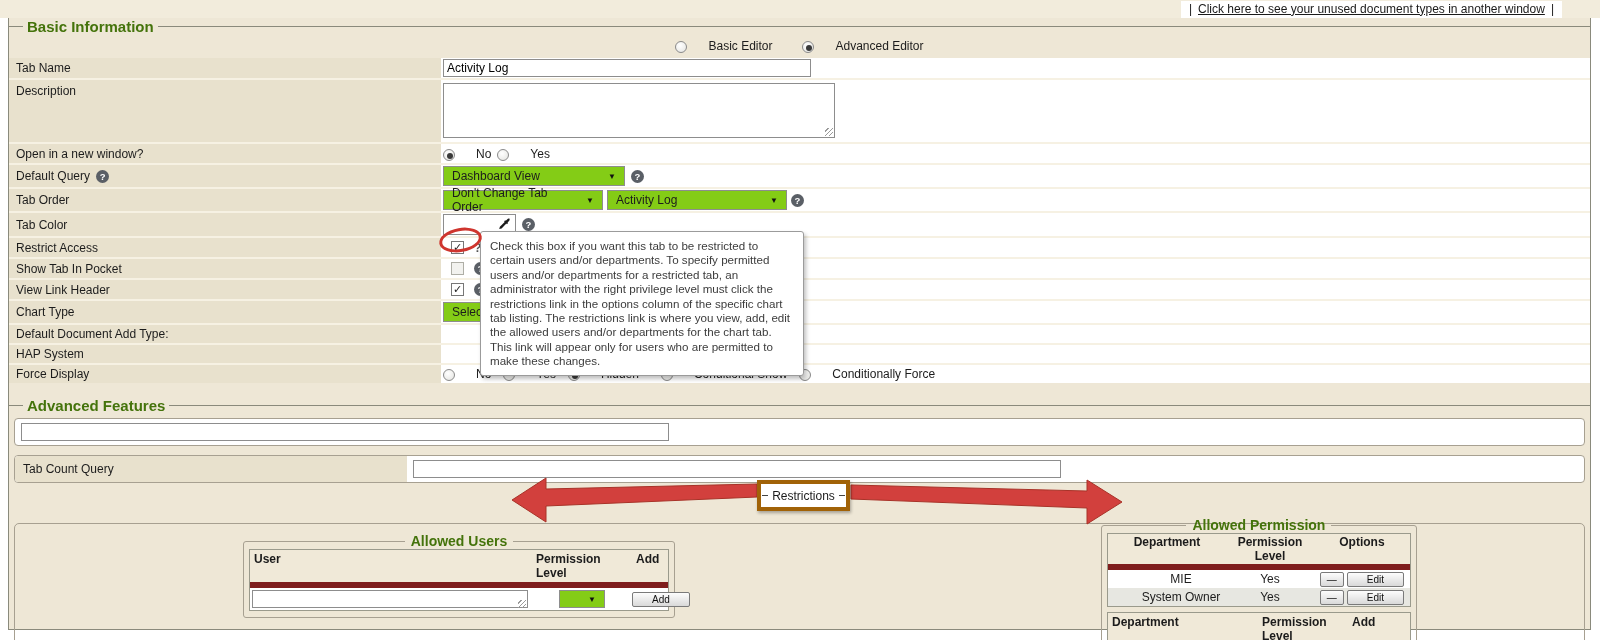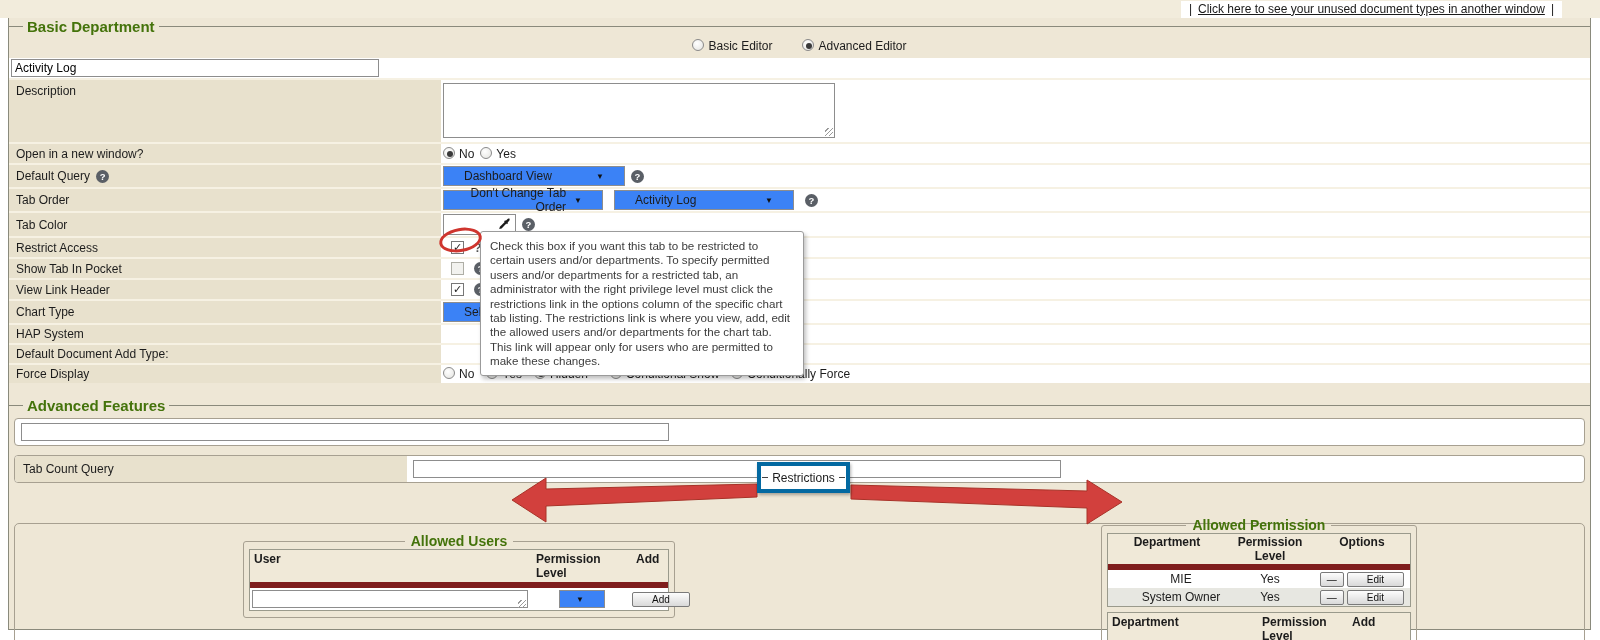--- a/index.html
+++ b/index.html
@@ -14,41 +14,41 @@
   .toplink { color: #1a1a1a; text-decoration: underline; cursor: pointer; }
   .tdelim { color: #1a1a1a; }
   
   .main { position: absolute; left: 8px; top: 18px; width: 1583px; height: 612px;
     background: #eee7d6; border: 1px solid #8a8a7c; border-top: none; }
   fieldset.sect { border: none; border-top: 1px solid #8a8a7c; margin: 0; padding: 0; }
   fieldset.sect.adv { margin-top: 14px; padding-bottom: 2px; }
   .legend-left { color: #44730b; font-weight: bold; font-size: 15px; padding: 0 4px; margin-left: 14px; }
   
   .editor-row { height: 20px; margin-top: 1px; display: flex; justify-content: center; align-items: center; gap: 30px; font-size: 12px; }
-  .radio-item { display: inline-flex; align-items: flex-start; gap: 4px; }
+  .radio-item { display: inline-flex; align-items: flex-end; gap: 21px; }
   .rb { width: 12px; height: 12px; border-radius: 50%; border: 1px solid #8a8a8a;
     background: radial-gradient(circle at 40% 35%, #ffffff, #e3e3df); display: inline-block; position: relative; flex: 0 0 auto; }
   .rb.on::after { content: ""; position: absolute; left: 3px; top: 3px; width: 6px; height: 6px; background: #3a3a3a; border-radius: 50%; }
   
   .bi-table { margin-top: 2px; }
   .bi-row { display: flex; border-bottom: 2px solid #f6f1e3; min-height: 21px; }
   .bi-row.short { min-height: 18px; }
   .bi-label { width: 432px; flex: 0 0 432px; background: #e8e1cd; padding: 2px 0 2px 7px;
     font-size: 12px; display: flex; align-items: center; gap: 6px; }
   .bi-label.top { align-items: flex-start; padding-top: 4px; }
   .bi-field { flex: 1; background: #ffffff; padding: 1px 0 1px 2px; display: flex; align-items: center; gap: 6px; font-size: 12px; }
   .bi-field.top { align-items: flex-start; }
   input.text { border: 1px solid #8d8d8d; height: 18px; font: 12px "Liberation Sans", sans-serif; padding: 1px 3px; background: #fff; }
   .w-tabname { width: 368px; }
   .grip-wrap { position: relative; display: inline-block; margin: 2px 0; }
   textarea.desc { width: 392px; height: 55px; border: 1px solid #8d8d8d; resize: none; background: #fff; display: block; }
   .grip { position: absolute; right: 2px; bottom: 2px; width: 8px; height: 8px;
     background: repeating-linear-gradient(135deg, transparent 0 2px, #9a9a9a 2px 3px); }
   .sel { display: inline-flex; align-items: center; justify-content: space-between; border: 1px solid #8d8d8d;
-    background: #3b82f6; height: 20px; padding: 0 20px; font-size: 12px; cursor: pointer; flex: 0 0 auto; text-align: right; }
+    background: #84cc16; height: 20px; padding: 0 8px; font-size: 12px; cursor: pointer; flex: 0 0 auto; }
   .sel-arrow { font-size: 8px; margin-left: 8px; color: #111; }
   .qicon { width: 13px; height: 13px; border-radius: 50%; background: #5a5f66; color: #fff; font-size: 9.5px;
     font-weight: bold; display: inline-flex; align-items: center; justify-content: center; flex: 0 0 auto; cursor: pointer; }
   .qplain { color: #555; font-weight: bold; font-size: 12px; cursor: pointer; }
   .cb { width: 13px; height: 13px; border: 1px solid #777; background: #fff; display: inline-flex;
     align-items: center; justify-content: center; font-size: 11px; color: #222; flex: 0 0 auto; cursor: pointer; }
   .cb.unchecked { background: #f2f2ef; border-color: #aeaea6; }
   .colorbox { display: inline-flex; align-items: center; border: 1px solid #8d8d8d; background: #fff; height: 21px; }
   .colorbox .swatch { width: 50px; height: 100%; }
   .eyedrop { margin: 0 4px; display: inline-flex; cursor: pointer; }
@@ -81,22 +81,22 @@
   .ad-row { height: 18px; font-size: 12px; }
   .ad-row.alt { background: #e7e7e1; }
   .phead .d-dept, .phead .d-perm, .phead .d-opts { padding: 1px 2px; display: block; }
   .ad-add { margin-top: 5px; }
   .a-dept { width: 150px; flex: 0 0 150px; text-align: left; padding: 2px 4px; }
   .a-perm { width: 90px; flex: 0 0 90px; padding: 2px 2px; }
   .a-add { flex: 1; padding: 2px 2px; }
   .sel.dept { width: 140px; height: 18px; margin: 2px 0 2px 4px; }
   
   .overlay-svg { position: absolute; left: 0; top: 0; width: 1600px; height: 640px; z-index: 5; pointer-events: none; }
-  .restrict-chip { position: absolute; left: 757px; top: 462px; width: 93px; height: 31px; background: #fff;
-    border: 4px solid #0369a1; display: flex; align-items: center; justify-content: center;
+  .restrict-chip { position: absolute; left: 757px; top: 480px; width: 93px; height: 31px; background: #fff;
+    border: 4px solid #a16207; display: flex; align-items: center; justify-content: center;
     font-size: 12px; z-index: 6; box-shadow: 1px 2px 3px rgba(0,0,0,0.3); gap: 4px; }
   .chip-dash { width: 6px; height: 1px; background: #444; display: inline-block; }
   .tooltip { position: absolute; left: 480px; top: 231px; width: 324px; background: #fff;
     border: 1px solid #9b9b9b; border-radius: 3px; box-shadow: 2px 3px 4px rgba(0,0,0,0.25);
     padding: 7px 9px; font-size: 11.6px; line-height: 1.24; color: #3c3c3c; z-index: 4; }
   .red-ellipse { position: absolute; left: 439px; top: 228px; width: 43px; height: 24px;
     border: 3px solid #cf352e; border-radius: 50%; transform: rotate(-10deg); z-index: 7; pointer-events: none; }
 </style>
 </head>
 <body>
@@ -105,36 +105,37 @@
   <span class="toplink-wrap">
     <span class="tdelim">|</span>
     <a class="toplink">Click here to see your unused document types in another window</a>
     <span class="tdelim">|</span>
   </span>
 </div>
 
 <div class="main">
 
   <fieldset class="sect">
-    <legend class="legend-left">Basic Department</legend>
+    <legend class="legend-left">Basic Information</legend>
 
     <div class="editor-row">
       <span class="radio-item">
         <span class="rb"></span>
         <span>Basic Editor</span>
       </span>
       <span class="radio-item">
         <span class="rb on"></span>
         <span>Advanced Editor</span>
       </span>
     </div>
 
     <div class="bi-table">
 
       <div class="bi-row">
+        <div class="bi-label">Tab Name</div>
         <div class="bi-field">
           <input class="text w-tabname" value="Activity Log" style="">
         </div>
       </div>
 
       <div class="bi-row" style="min-height:64px">
         <div class="bi-label top">Description</div>
         <div class="bi-field top">
           <span class="grip-wrap">
             <textarea class="desc" style=""></textarea>
@@ -166,21 +167,21 @@
           <span class="sel" style="width:182px">
             <span>Dashboard View</span>
             <span class="sel-arrow">▼</span>
           </span>
           <span class="qicon">?</span>
         </div>
       </div>
 
       <div class="bi-row">
         <div class="bi-label">Tab Order</div>
-        <div class="bi-field" style="gap:11px">
+        <div class="bi-field" style="gap:4px">
           <span class="sel" style="width:160px">
             <span>Don't Change Tab Order</span>
             <span class="sel-arrow">▼</span>
           </span>
           <span class="sel" style="width:180px">
             <span>Activity Log</span>
             <span class="sel-arrow">▼</span>
           </span>
           <span class="qicon">?</span>
         </div>
@@ -229,26 +230,26 @@
         <div class="bi-label">Chart Type</div>
         <div class="bi-field">
           <span class="sel" style="width:150px">
             <span>Select</span>
             <span class="sel-arrow">▼</span>
           </span>
         </div>
       </div>
 
       <div class="bi-row short">
+        <div class="bi-label">Default Document Add Type:</div>
+        <div class="bi-field"></div>
+      </div>
+
+      <div class="bi-row short">
         <div class="bi-label">HAP System</div>
-        <div class="bi-field"></div>
-      </div>
-
-      <div class="bi-row short">
-        <div class="bi-label">Default Document Add Type:</div>
         <div class="bi-field"></div>
       </div>
 
       <div class="bi-row short" style="border-bottom:none">
         <div class="bi-label">Force Display</div>
         <div class="bi-field" style="gap:12px">
           <span class="radio-item">
             <span class="rb"></span>
             <span>No</span>
           </span>

